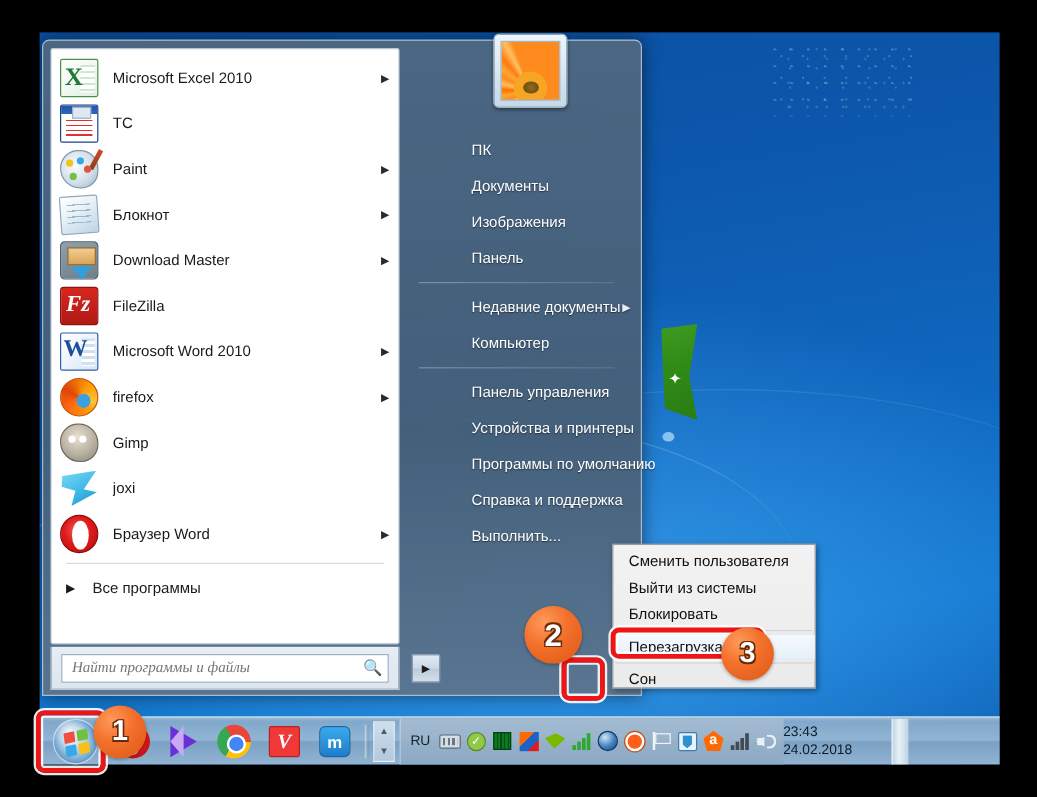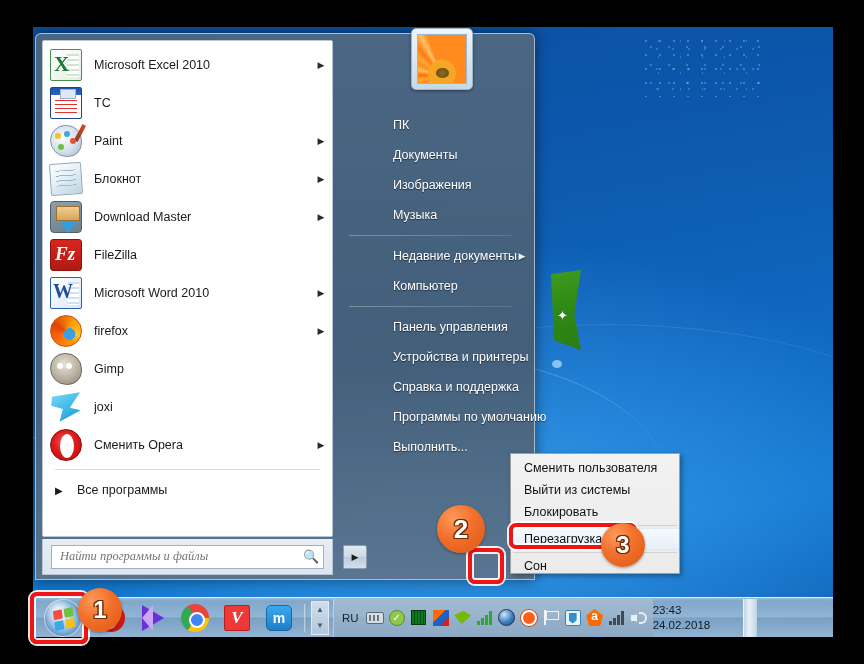--- a/index.html
+++ b/index.html
@@ -609,21 +609,21 @@
           <div class="prog-icon">
             <div class="ic ic-joxi"></div>
           </div>
           <div class="prog-label">joxi</div>
           <div class="prog-arrow"></div>
         </div>
         <div class="prog-item">
           <div class="prog-icon">
             <div class="ic ic-opera"></div>
           </div>
-          <div class="prog-label">Сменить Opera</div>
+          <div class="prog-label">Браузер Word</div>
           <div class="prog-arrow">▶</div>
         </div>
       </div>
     <div class="prog-sep"></div>
     <div class="allprog">
       <span class="tri">▶</span>
       <span class="txt">Все программы</span>
     </div>
   </div>
 
@@ -641,21 +641,21 @@
       </div>
       <div class="right-item">
         <span class="ri-label">Документы</span>
         <span class="ri-arrow"></span>
       </div>
       <div class="right-item">
         <span class="ri-label">Изображения</span>
         <span class="ri-arrow"></span>
       </div>
       <div class="right-item">
-        <span class="ri-label">Музыка</span>
+        <span class="ri-label">Панель</span>
         <span class="ri-arrow"></span>
       </div>
       <div class="right-sep"></div>
       <div class="right-item">
         <span class="ri-label">Недавние документы</span>
         <span class="ri-arrow">▶</span>
       </div>
       <div class="right-item">
         <span class="ri-label">Компьютер</span>
         <span class="ri-arrow"></span>
@@ -663,25 +663,25 @@
       <div class="right-sep"></div>
       <div class="right-item">
         <span class="ri-label">Панель управления</span>
         <span class="ri-arrow"></span>
       </div>
       <div class="right-item">
         <span class="ri-label">Устройства и принтеры</span>
         <span class="ri-arrow"></span>
       </div>
       <div class="right-item">
+        <span class="ri-label">Программы по умолчанию</span>
+        <span class="ri-arrow"></span>
+      </div>
+      <div class="right-item">
         <span class="ri-label">Справка и поддержка</span>
-        <span class="ri-arrow"></span>
-      </div>
-      <div class="right-item">
-        <span class="ri-label">Программы по умолчанию</span>
         <span class="ri-arrow"></span>
       </div>
       <div class="right-item">
         <span class="ri-label">Выполнить...</span>
         <span class="ri-arrow"></span>
       </div>
     </div>
 
   <div id="avatar">
     <div class="pic"></div>

